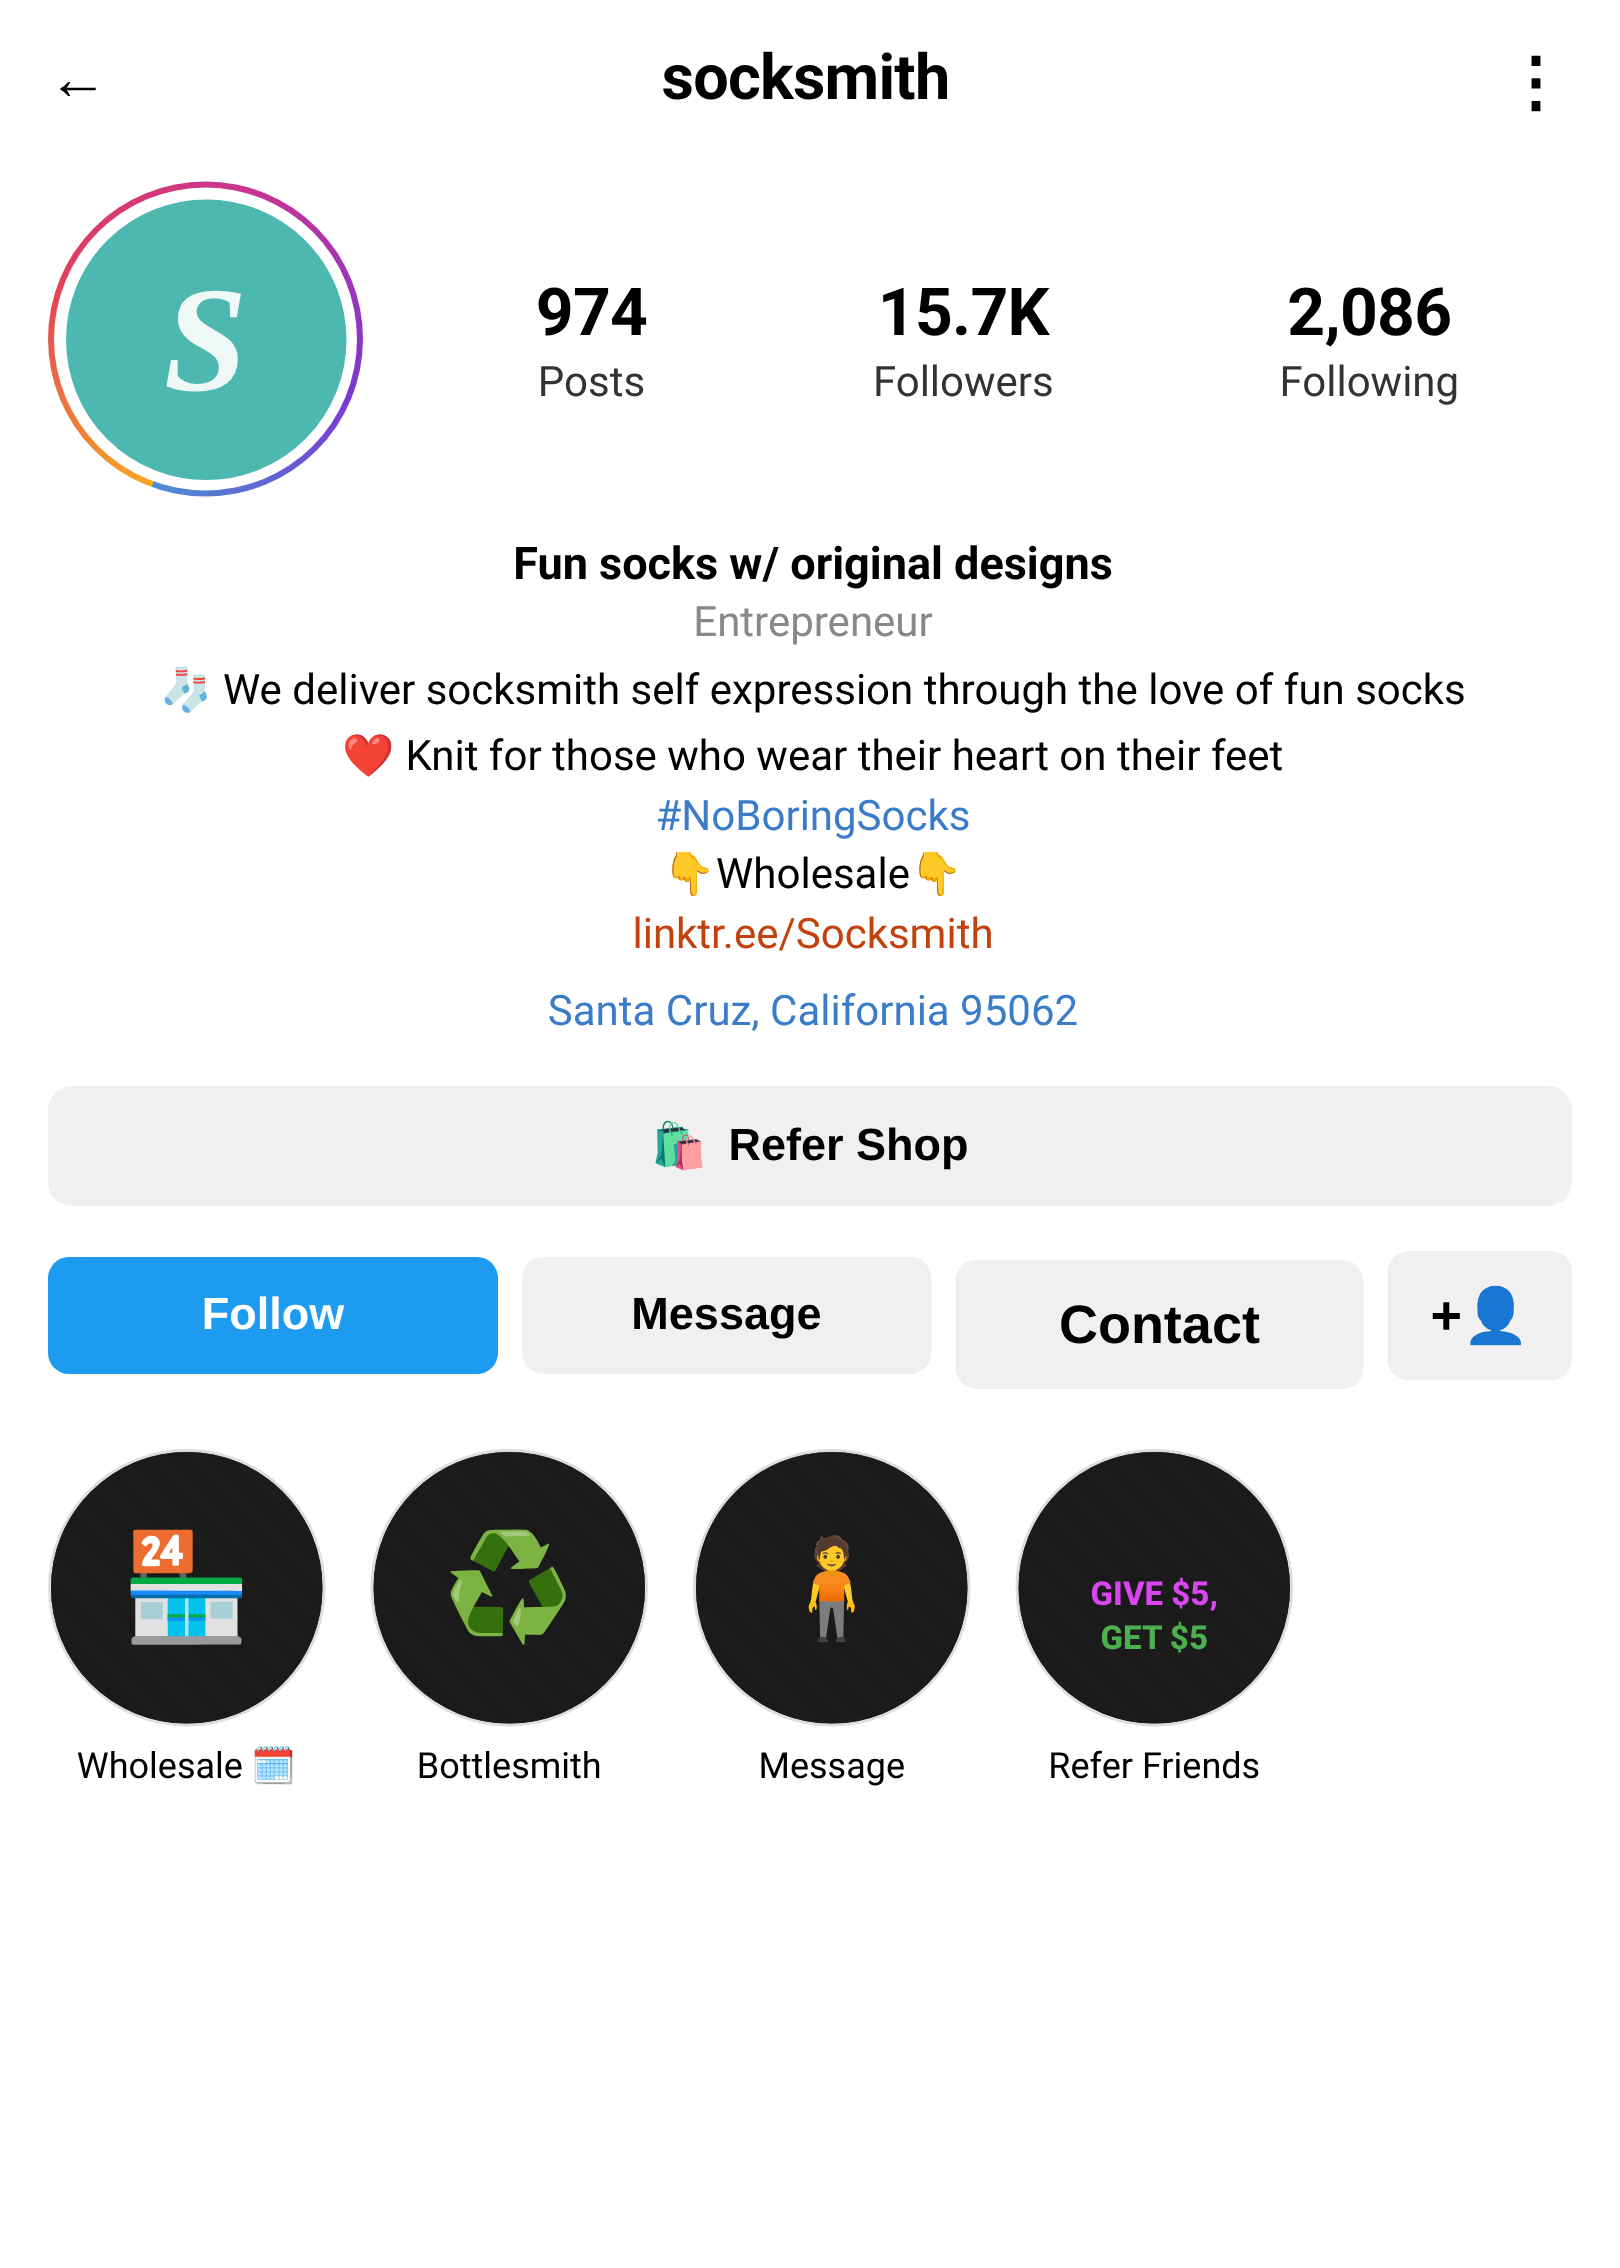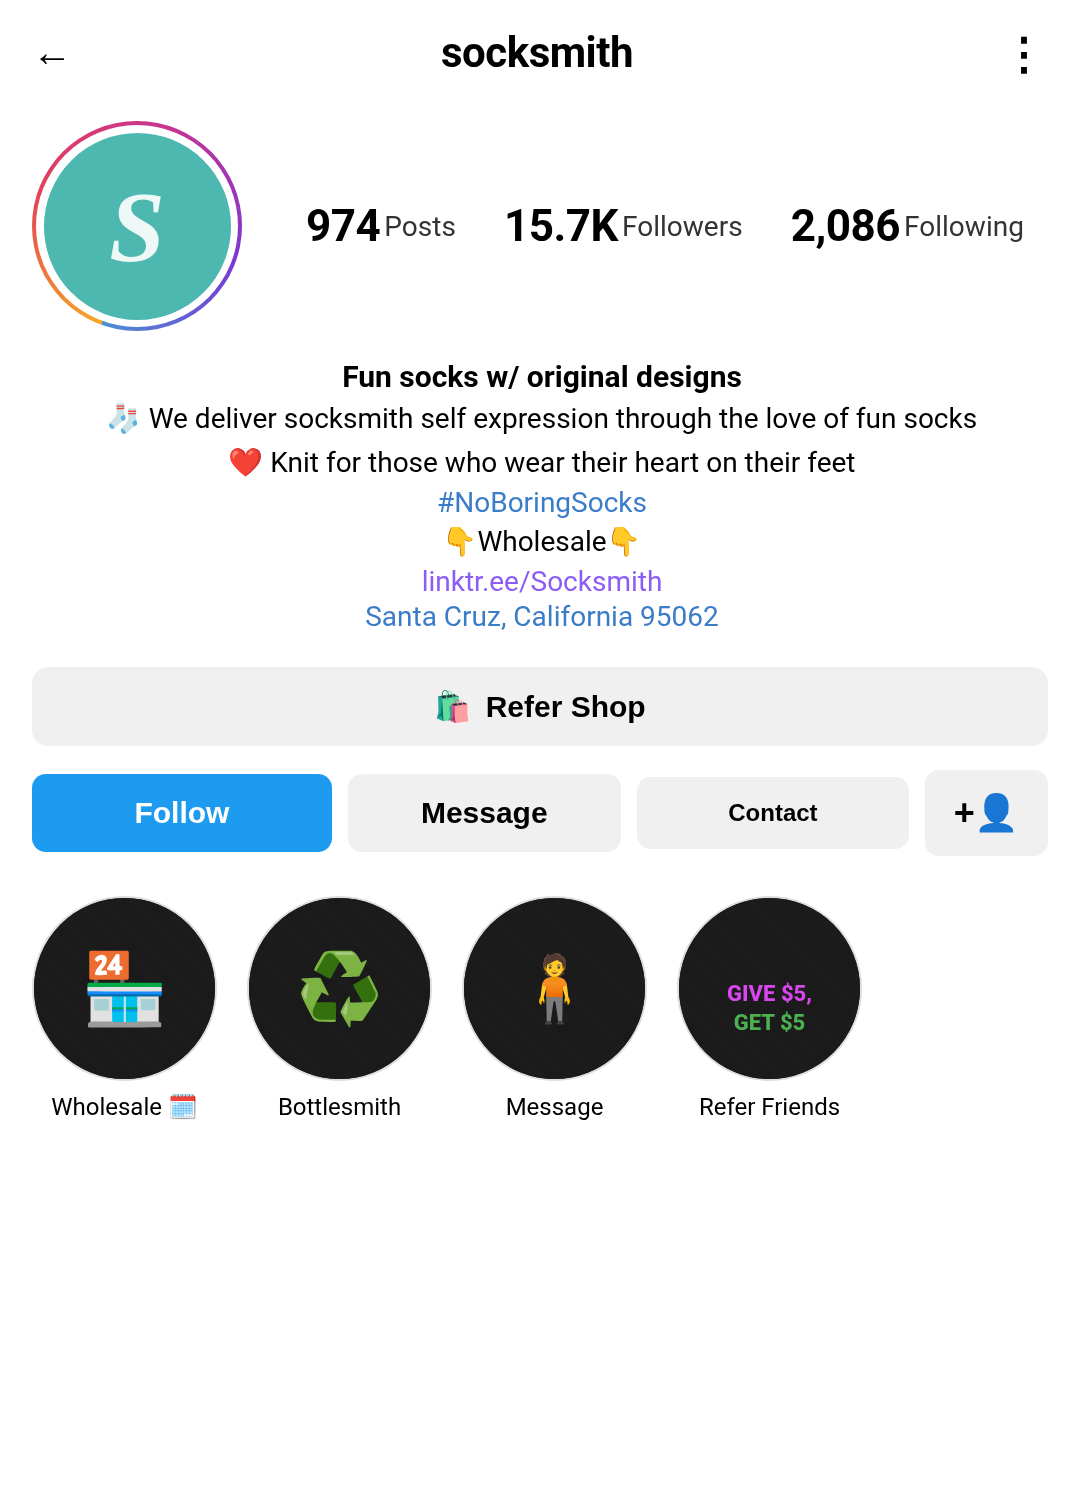--- a/index.html
+++ b/index.html
@@ -100,21 +100,21 @@
 
     .stats-row {
       display: flex;
       flex: 1;
       justify-content: space-around;
       align-items: center;
     }
 
     .stat-item {
       display: flex;
-      flex-direction: row;
+      flex-direction: column;
       align-items: center;
       gap: 4px;
     }
 
     .stat-number {
       font-size: 44px;
       font-weight: 700;
       color: #000;
       letter-spacing: -0.5px;
     }
@@ -151,22 +151,22 @@
     }
 
     .bio-hashtag {
       font-size: 28px;
       color: #3b7cc9;
       margin-bottom: 2px;
     }
 
     .bio-link {
       font-size: 28px;
-      color: #8b5cf6;
-      margin-bottom: 2px;
+      color: #c2410c;
+      margin-bottom: 18px;
       display: block;
     }
 
     .bio-location {
       font-size: 28px;
       color: #3b7cc9;
       margin-bottom: 2px;
     }
 
     .view-shop-btn {
@@ -223,24 +223,25 @@
       cursor: pointer;
       flex: 2;
     }
 
     .btn-contact {
       background: #f0f0f0;
       color: #000;
       border: none;
       border-radius: 14px;
       padding: 22px 0;
-      font-size: 24px;
+      font-size: 36px;
       font-weight: 700;
       cursor: pointer;
       flex: 2;
+      margin-top: 12px;
     }
 
     .btn-add-friend {
       background: #f0f0f0;
       color: #000;
       border: none;
       border-radius: 14px;
       padding: 22px 0;
       font-size: 28px;
       font-weight: 600;
@@ -350,20 +351,21 @@
     </div>
     <div class="stat-item">
       <span class="stat-number">2,086</span>
       <span class="stat-label">Following</span>
     </div>
   </div>
 </div>
 
 <div class="bio-section">
   <div class="bio-name">Fun socks w/ original designs</div>
+  <div class="bio-category">Entrepreneur</div>
   <div class="bio-text">🧦 We deliver socksmith self expression through the love of fun socks</div>
   <div class="bio-text">❤️ Knit for those who wear their heart on their feet</div>
   <div class="bio-hashtag">#NoBoringSocks</div>
   <div class="bio-text">👇Wholesale👇</div>
   <a class="bio-link">linktr.ee/Socksmith</a>
   <div class="bio-location">Santa Cruz, California 95062</div>
 </div>
 
 <button class="view-shop-btn">
   <span class="shop-icon">🛍️</span>

